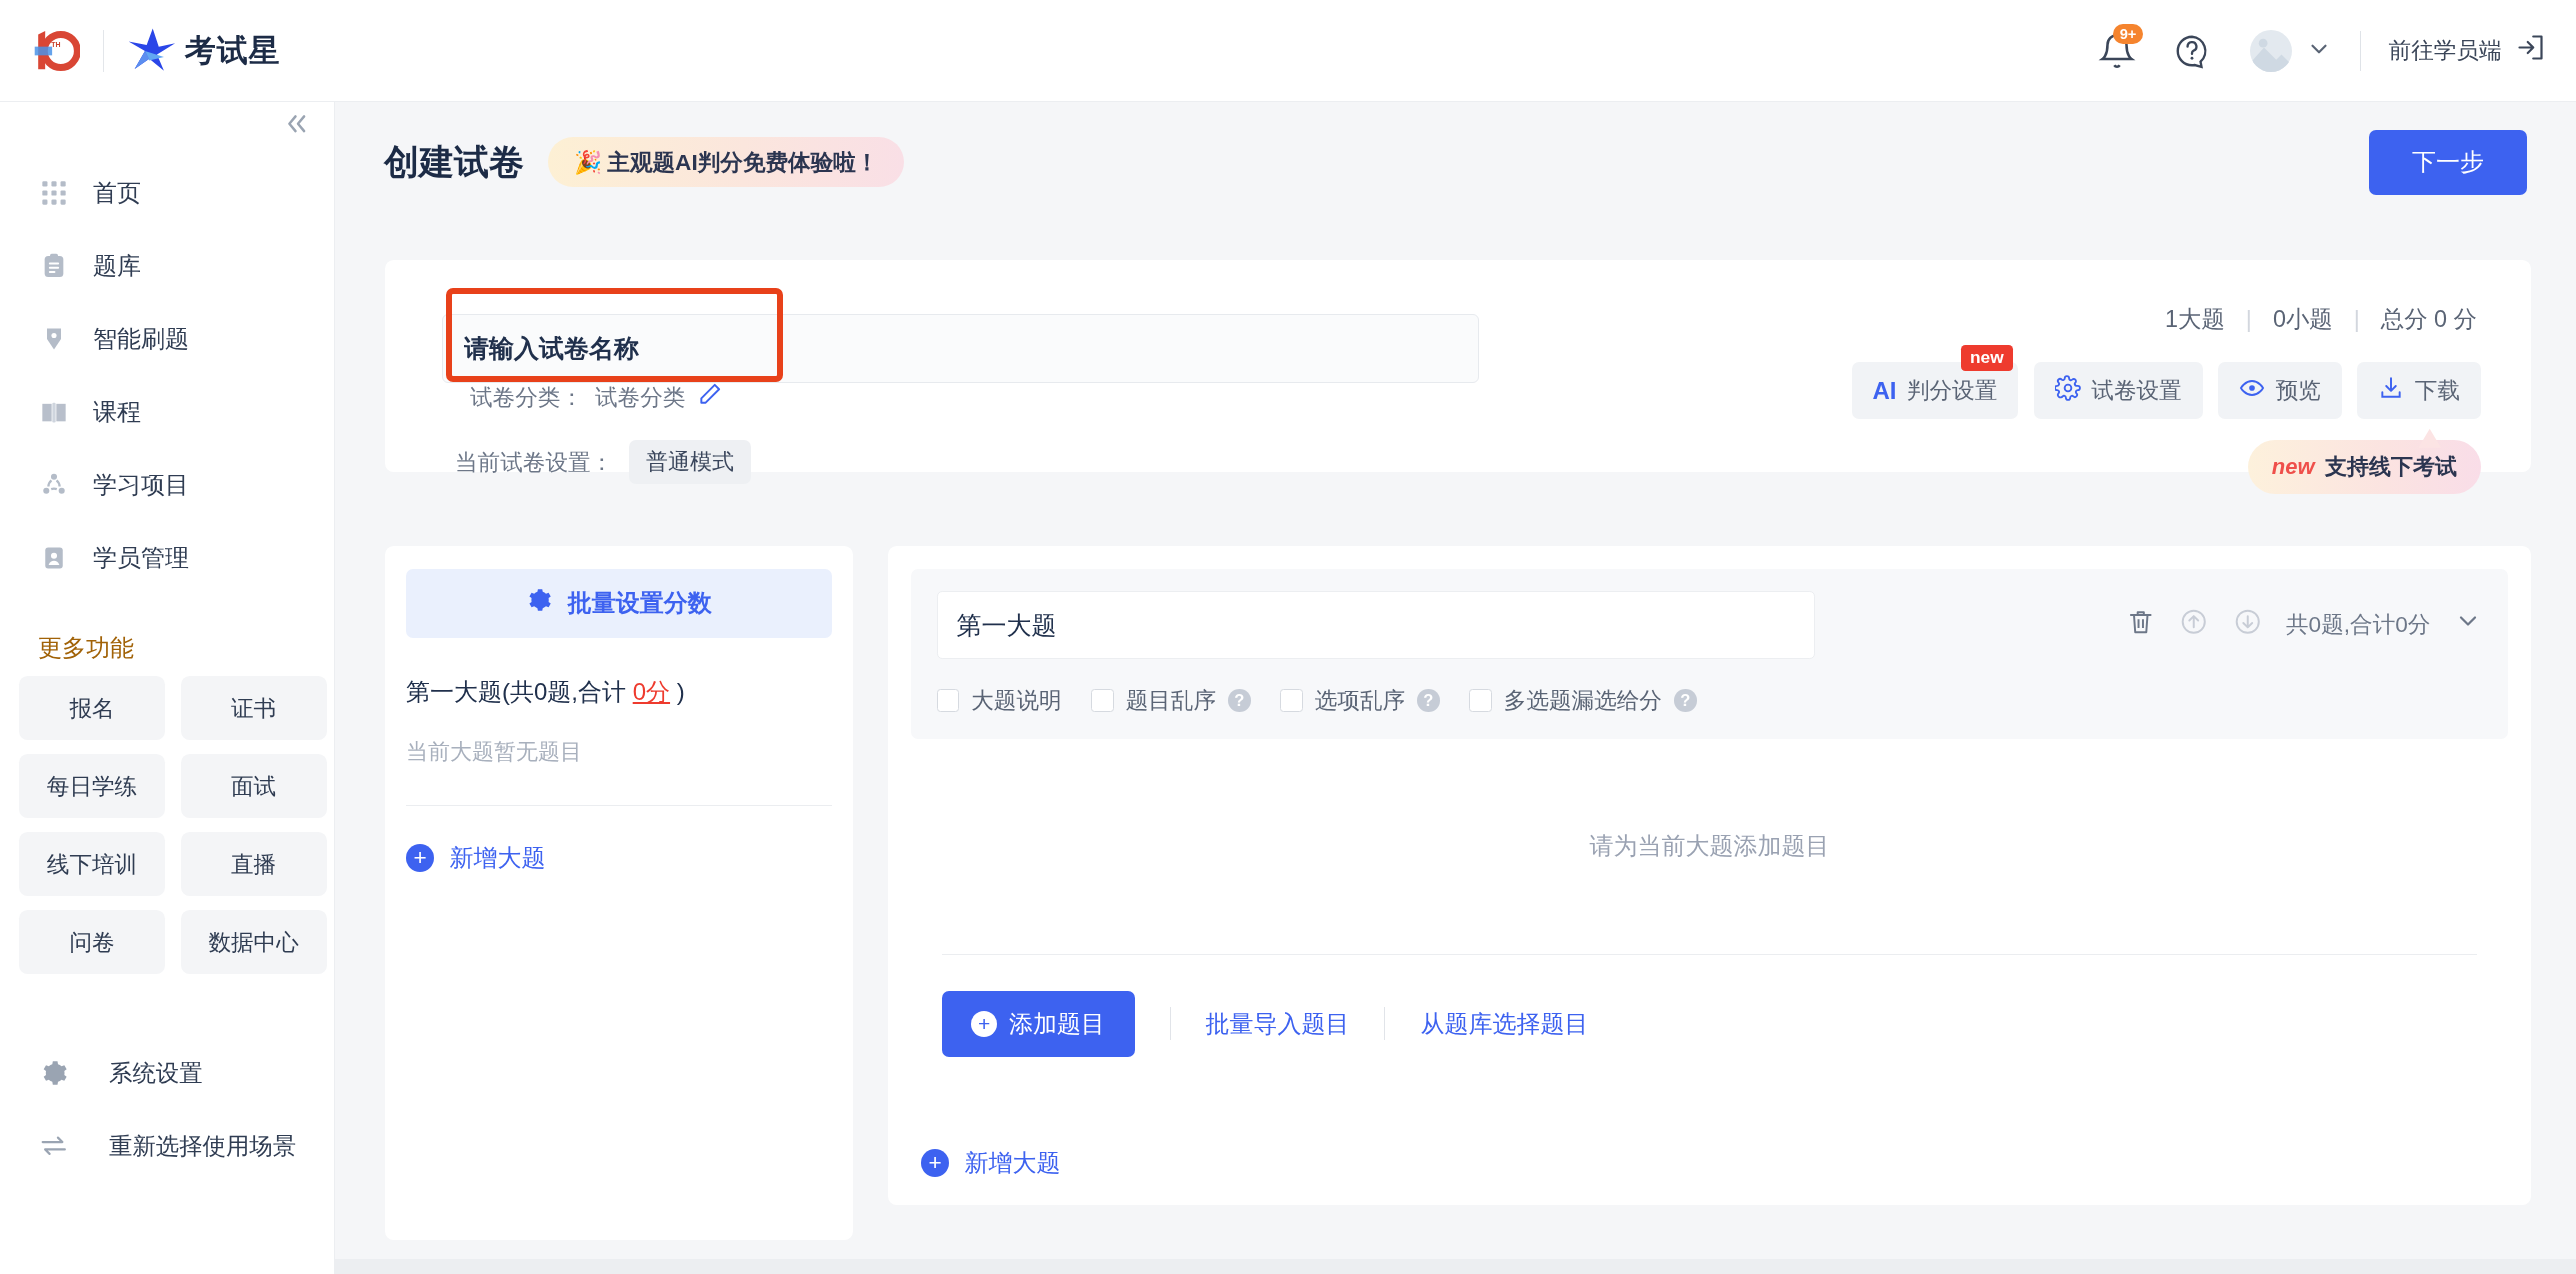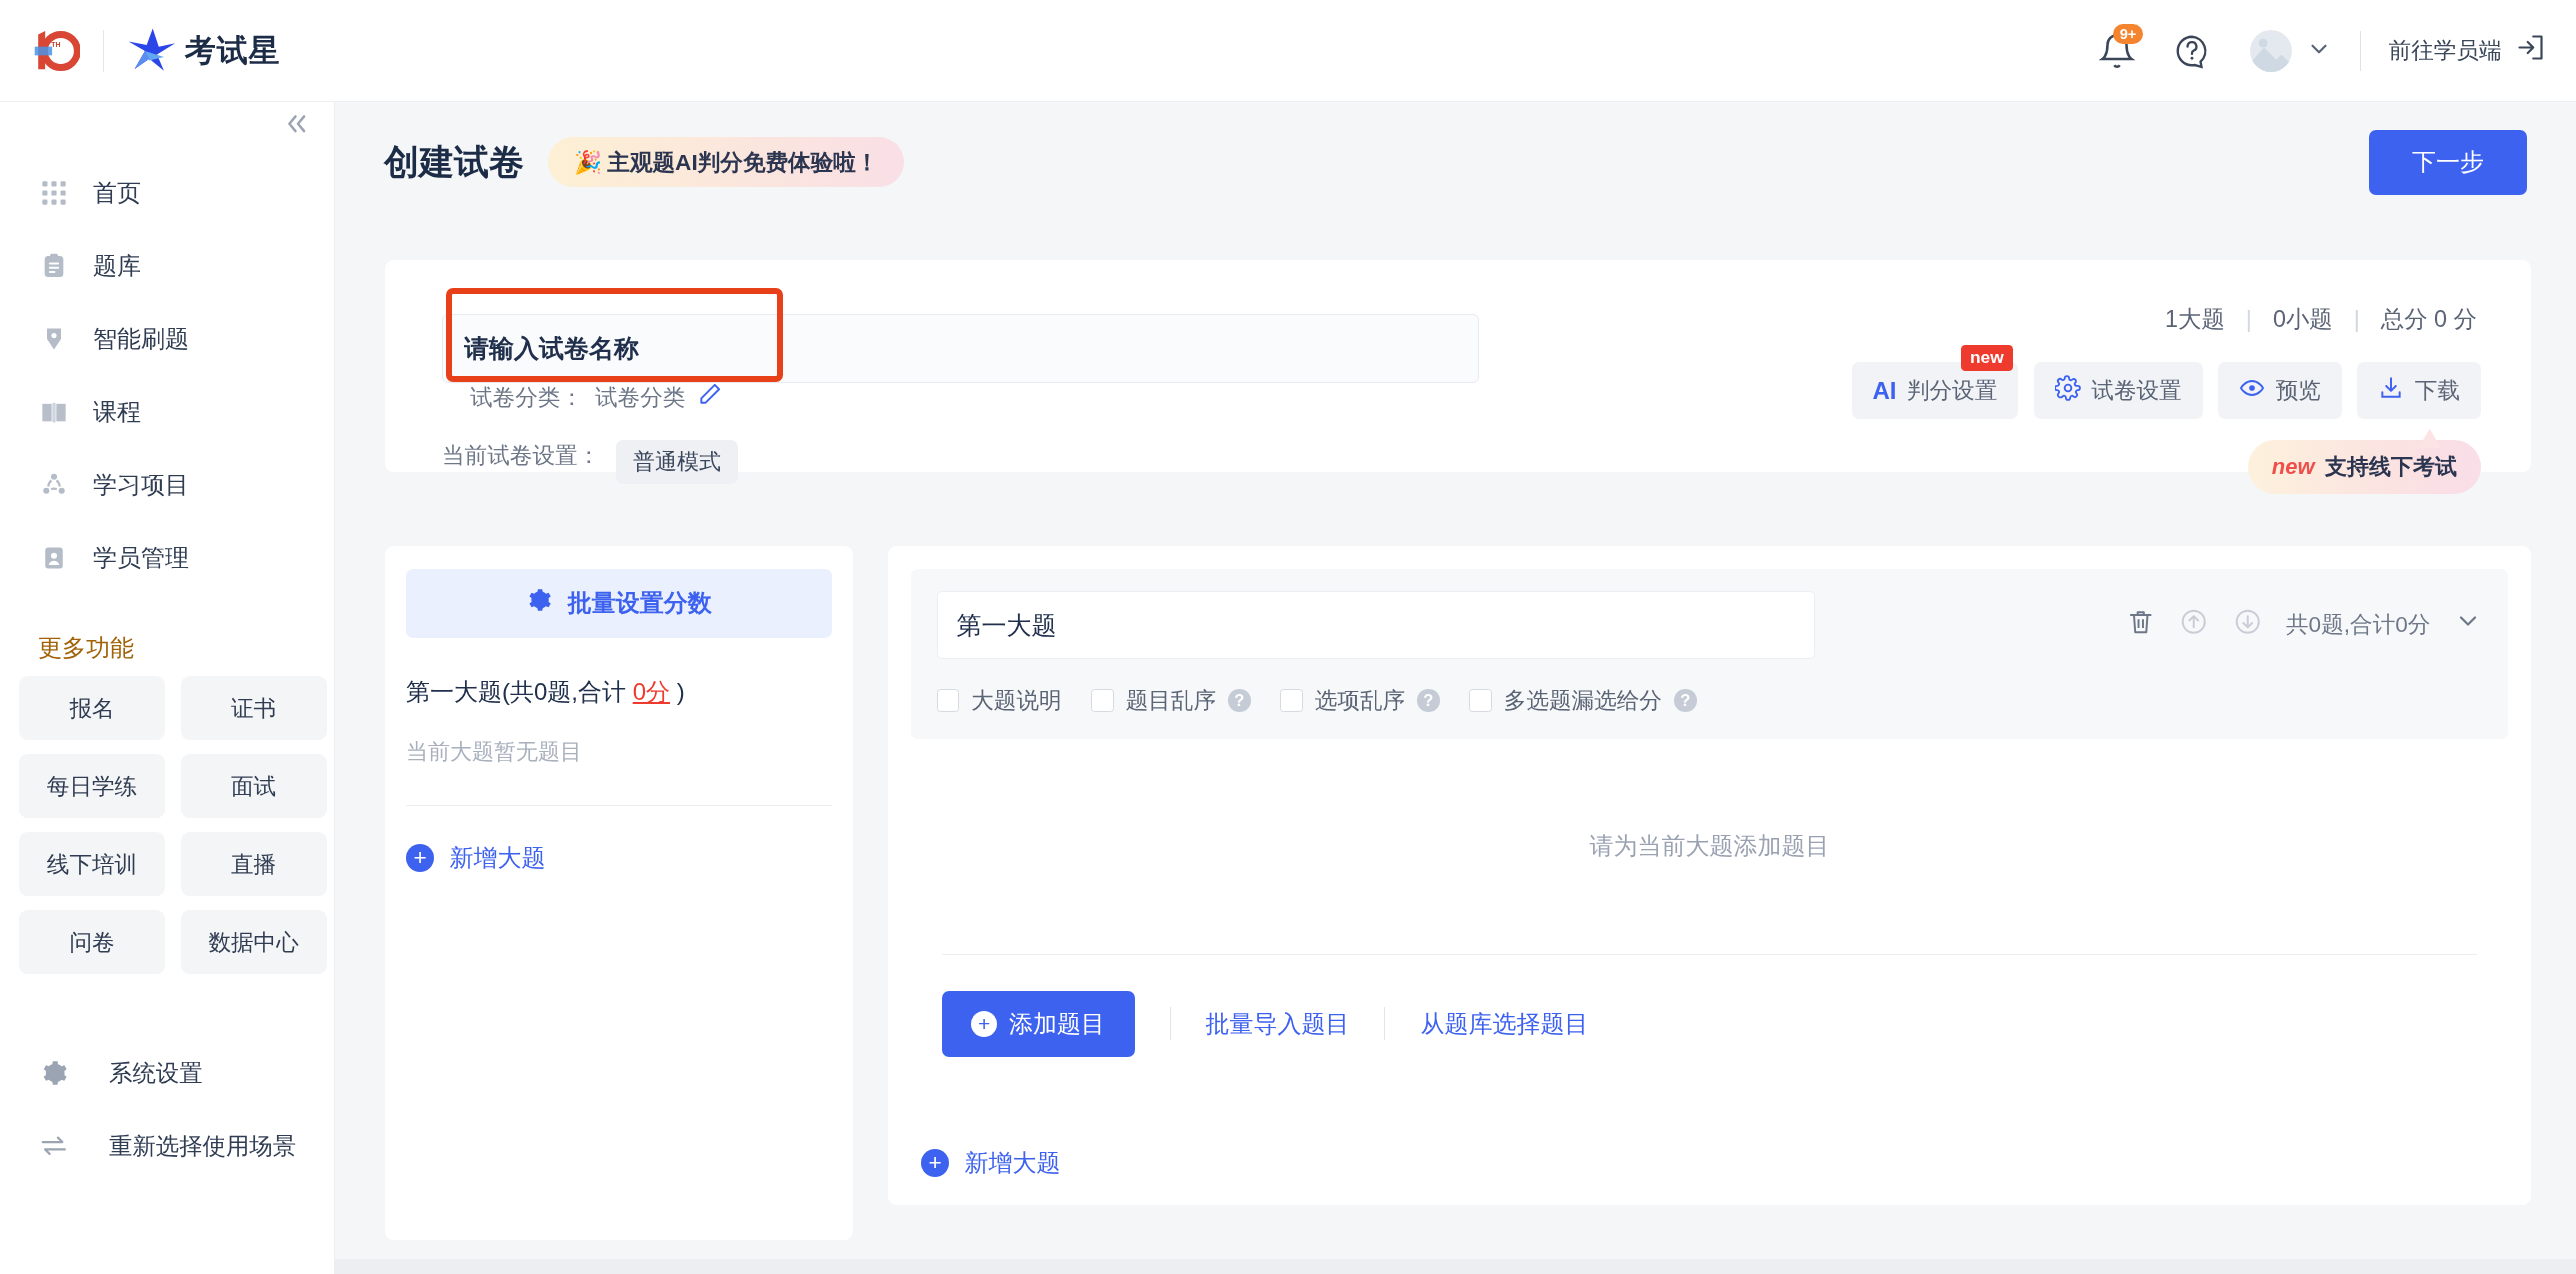--- a/index.html
+++ b/index.html
@@ -129,22 +129,22 @@
   .red-anno {
     position: absolute; left: 61px; top: 28px; width: 337px; height: 94px;
     border: 6px solid #e8411a; border-radius: 7px; pointer-events: none;
   }
   .meta-row1 {
     position: absolute; left: 57px; top: 121px;
     display: flex; align-items: center; gap: 12px;
     font-size: 22.6px; color: #6d7788; margin-left: 28px;
   }
   .meta-row2 {
-    position: absolute; left: 57px; top: 180px;
-    display: flex; align-items: flex-start; gap: 15.6px;
+    position: absolute; left: 70px; top: 180px;
+    display: flex; align-items: center; gap: 15.6px;
     font-size: 22.6px; color: #6d7788;
   }
   .mode-chip {
     background: #eef0f3; color: #3a465c; border-radius: 7px;
     padding: 7px 17.3px; font-size: 22px;
   }
   .stats {
     position: absolute; right: 54px; top: 43px;
     font-size: 23.4px; color: #5a6475; display: flex; align-items: center; gap: 21px;
   }

